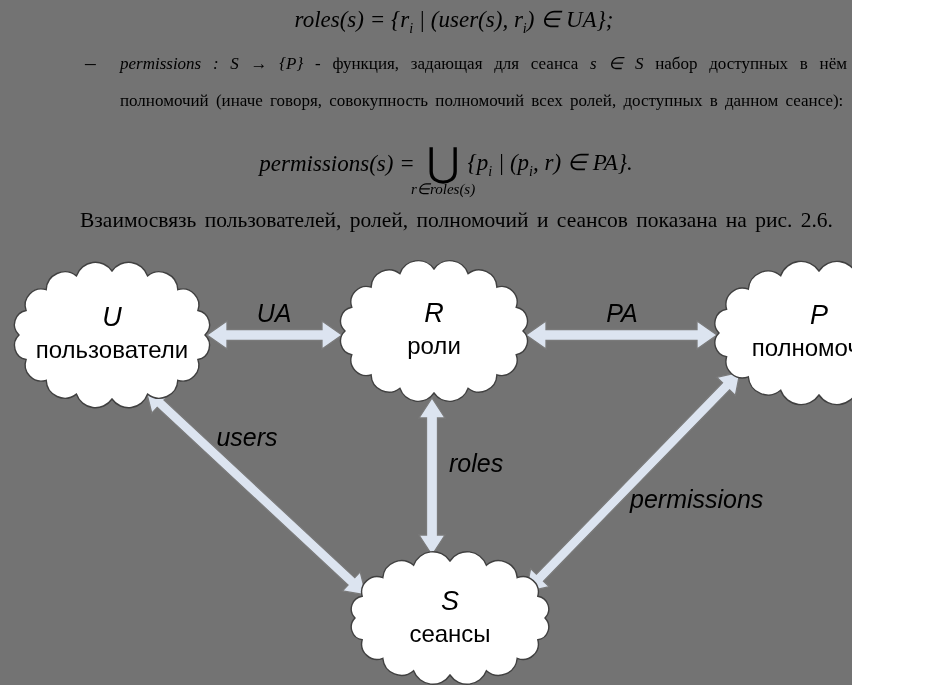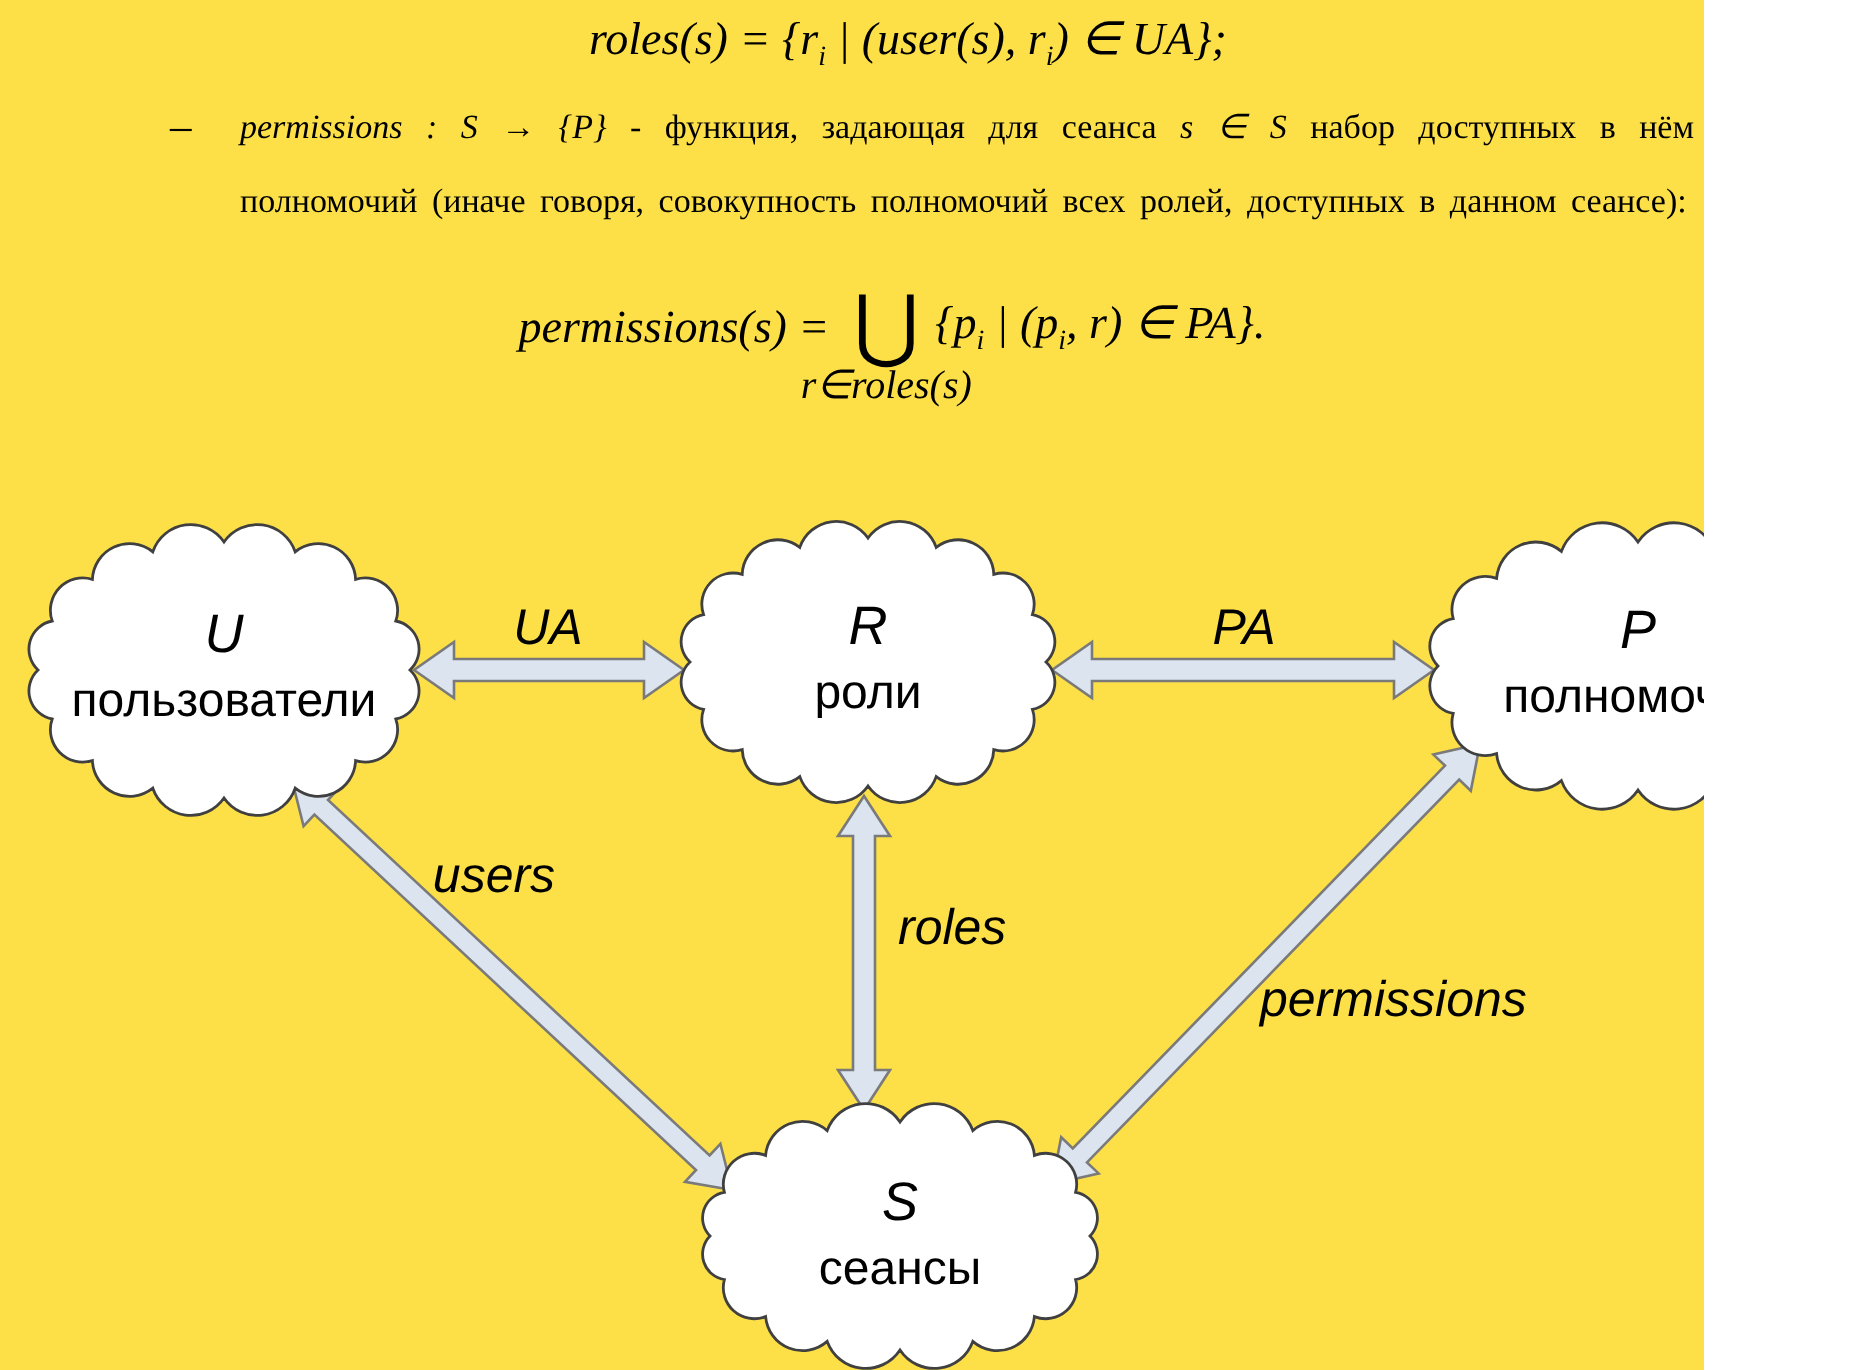--- a/index.html
+++ b/index.html
@@ -1,17 +1,17 @@
 <!DOCTYPE html>
 <html><head>
 <meta charset="utf-8">
 <style>
   html,body{margin:0;padding:0;background:#ffffff;}
   .page{
-    position:relative;width:852px;height:685px;background:#fde047;
+    position:relative;width:852px;height:685px;background:#737373;
     font-family:"Liberation Serif", serif;color:#000;overflow:hidden;
   }
   
   .formula1{
     position:absolute;top:6px;left:0;right:0;padding-left:56px;
     text-align:center;font-size:23px;font-style:italic;
   }
   .formula1 sub, .formula2 sub{font-size:14px;font-style:italic;}
   .para{position:absolute;top:45px;left:85px;width:762px;}
   .para .bullet{position:absolute;left:0;top:0;font-size:21.5px;line-height:37px;}
@@ -23,21 +23,21 @@
   .formula2{
     position:absolute;top:146px;left:0;right:0;padding-left:40px;
     text-align:center;font-size:23px;
   }
   .formula2 .f2row{display:inline-flex;align-items:center;}
   .formula2 .lhs,.formula2 .rhs{font-style:italic;white-space:nowrap;}
   .union-wrap{display:inline-block;position:relative;margin:0 8px 0 12px;}
   .union{font-size:40px;line-height:34px;display:inline-block;}
   .under{
     position:absolute;top:34px;left:50%;transform:translateX(-50%);
-    font-size:20px;font-style:italic;white-space:nowrap;
+    font-size:15px;font-style:italic;white-space:nowrap;
   }
   .caption{
     position:absolute;top:206px;left:80px;margin:0;
     font-size:21.5px;line-height:28px;white-space:nowrap;word-spacing:3px;
   }
   
   .diagram{position:absolute;top:250px;left:0;}
   .cloud{fill:#ffffff;stroke:#404040;stroke-width:1.4;}
   .blockarrow{fill:#dce4f0;stroke:#7a7a7a;stroke-width:1.3;stroke-linejoin:miter;}
   .edge-label{
@@ -71,20 +71,21 @@
     <span class="f2row">
       <span class="lhs">permissions(s) =</span>
       <span class="union-wrap">
         <span class="union">⋃</span>
         <span class="under">r∈roles(s)</span>
       </span>
       <span class="rhs"><span>{p</span><sub>i</sub><span> | (p</span><sub>i</sub><span>, r) ∈ PA}.</span></span>
     </span>
   </div>
 
+  <p class="caption">Взаимосвязь пользователей, ролей, полномочий и сеансов показана на рис. 2.6.</p>
 
   <svg class="diagram" width="928" height="435" viewBox="0 0 928 435">
 
     <path id="arrow-ua" class="blockarrow" d="M207.0,85.0L227.0,99.0L227.0,90.5L322.0,90.5L322.0,99.0L342.0,85.0L322.0,71.0L322.0,79.5L227.0,79.5L227.0,71.0Z" style="fill: rgb(220, 228, 240); stroke: rgb(122, 122, 122);"></path>
     <path id="arrow-pa" class="blockarrow" d="M526.0,85.0L546.0,99.0L546.0,90.5L697.0,90.5L697.0,99.0L717.0,85.0L697.0,71.0L697.0,79.5L546.0,79.5L546.0,71.0Z" style="fill: rgb(220, 228, 240); stroke: rgb(122, 122, 122);"></path>
     <path id="arrow-users" class="blockarrow" d="M146.0,140.0L151.8,163.1L157.2,157.3L348.0,335.0L342.5,340.9L366.0,345.0L360.2,321.9L354.8,327.7L164.0,150.0L169.5,144.1Z" style="fill: rgb(220, 228, 240); stroke: rgb(122, 122, 122);"></path>
     <path id="arrow-roles" class="blockarrow" d="M432.0,148.0L419.0,168.0L426.5,168.0L426.5,285.0L419.0,285.0L432.0,305.0L445.0,285.0L437.5,285.0L437.5,168.0L445.0,168.0Z" style="fill: rgb(220, 228, 240); stroke: rgb(122, 122, 122);"></path>
     <path id="arrow-permissions" class="blockarrow" d="M526.0,342.0L549.3,336.7L543.5,331.2L729.6,139.8L735.4,145.4L740.0,122.0L716.7,127.3L722.5,132.8L536.4,324.2L530.6,318.6Z" style="fill: rgb(220, 228, 240); stroke: rgb(122, 122, 122);"></path>
 
     <path id="cloud-u" class="cloud" d="M205.0,85.0A14.3 14.3 0 0 1 197.9,109.5A16.2 16.2 0 0 1 177.8,130.3A18.6 18.6 0 0 1 147.6,144.1A20.1 20.1 0 0 1 112.0,149.0A20.1 20.1 0 0 1 76.4,144.1A18.6 18.6 0 0 1 46.2,130.3A16.2 16.2 0 0 1 26.1,109.5A14.3 14.3 0 0 1 19.0,85.0A14.3 14.3 0 0 1 26.1,60.5A16.2 16.2 0 0 1 46.2,39.7A18.6 18.6 0 0 1 76.4,25.9A20.1 20.1 0 0 1 112.0,21.0A20.1 20.1 0 0 1 147.6,25.9A18.6 18.6 0 0 1 177.8,39.7A16.2 16.2 0 0 1 197.9,60.5A14.3 14.3 0 0 1 205.0,85.0Z" style="stroke: rgb(64, 64, 64);"></path>

